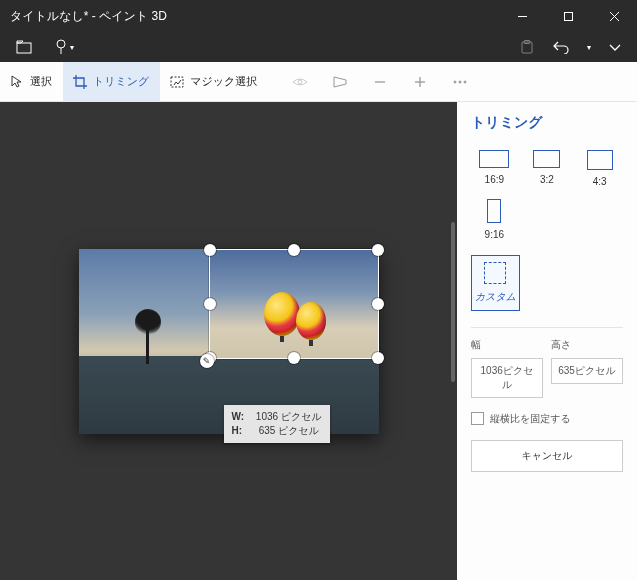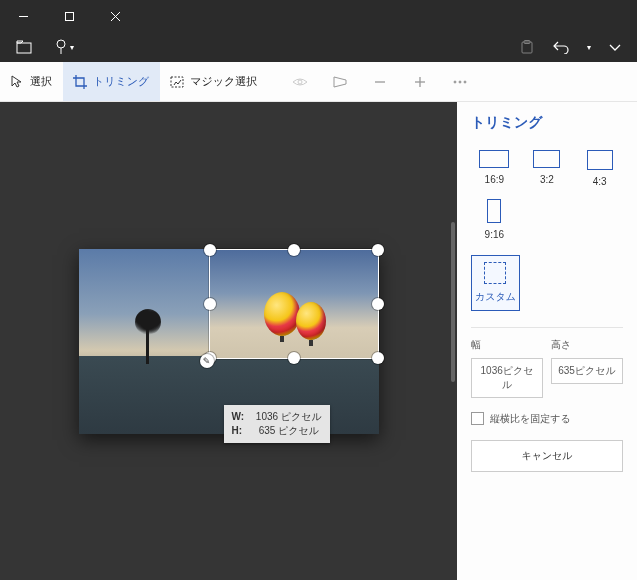--- a/index.html
+++ b/index.html
@@ -43,39 +43,40 @@
   .side-panel { width: 180px; background: #fdfdfd; padding: 12px 14px; font-size: 11px; color: #333; display:flex; flex-direction:column; }
   .panel-title { color: #2b5bb8; font-size: 14px; font-weight: 600; margin-bottom: 14px; }
   .panel-sub { font-size: 10px; color: #555; margin-bottom: 10px; }
   .ratio-grid { display: grid; grid-template-columns: repeat(3, 1fr); gap: 4px 6px; margin-bottom: 11px; }
   .ratio-cell { display:flex; flex-direction:column; align-items:center; padding:4px 0; font-size:10px; color:#333; }
   .ratio-icon { width:30px; height:18px; border:1.5px solid #2b5bb8; margin-bottom:6px; }
   .ratio-icon.r-43{width:26px;height:20px;} .ratio-icon.r-11{width:20px;height:20px;} .ratio-icon.r-916{width:14px;height:24px;}
   .ratio-icon.r-53{width:28px;height:17px;} .ratio-icon.r-32{width:27px;height:18px;}
   .ratio-icon.r-custom{width:22px;height:22px;border:1.5px dashed #2b5bb8;}
   .ratio-cell.sel { border:1px solid #2b5bb8; background:#f4f8ff; padding:6px 3px; }
-  .ratio-row2 { display:flex; margin-bottom:12px; }
+  .ratio-row2 { display:flex; margin-bottom:12px;font-style:italic; }
   .dim-row { display:flex; gap:8px; margin-bottom:6px; font-size:10px; color:#555;}
   .dim-col { flex:1; }
   .dim-input { width:100%; border:1px solid #ccc; padding:5px 4px; font-size:10px; text-align:center; background:#fff; }
   .lock-row { display:flex; align-items:flex-start; gap:6px; font-size:10px; color:#555; margin:8px 0 14px; }
   .checkbox { width:13px; height:13px; border:1px solid #999; background:#fff; }
   .action-row { display:flex; gap:20px; }
   .action-btn { flex:1; border:1px solid #ccc; background:#fff; padding:8px 4px; font-size:10px; text-align:center; color:#333; }
   .hr { border:none; border-top:1px solid #e4e4e4; margin:4px 0 10px; }
   .menubar svg, .toolbar svg { stroke:#fff; }
   .toolbar .tool svg { stroke:#333; }
   .toolbar .tool.active svg { stroke:#2b5bb8; }
   .tool-group2 svg { stroke:#999; }
 </style>
 </head>
 <body>
 
 <div class="window">
   <div class="titlebar">
+    <div class="titlebar-title">タイトルなし* - ペイント 3D</div>
     <div class="titlebar-btns">
       <div class="titlebar-btn">
           <svg viewBox="0 0 11 11">
             <line x1="1" y1="5.5" x2="10" y2="5.5" stroke="#fff" stroke-width="1"></line>
           </svg>
         </div>
       <div class="titlebar-btn">
           <svg viewBox="0 0 11 11">
             <rect x="1.5" y="1.5" width="8" height="8" fill="none" stroke="#fff" stroke-width="1"></rect>
           </svg>

